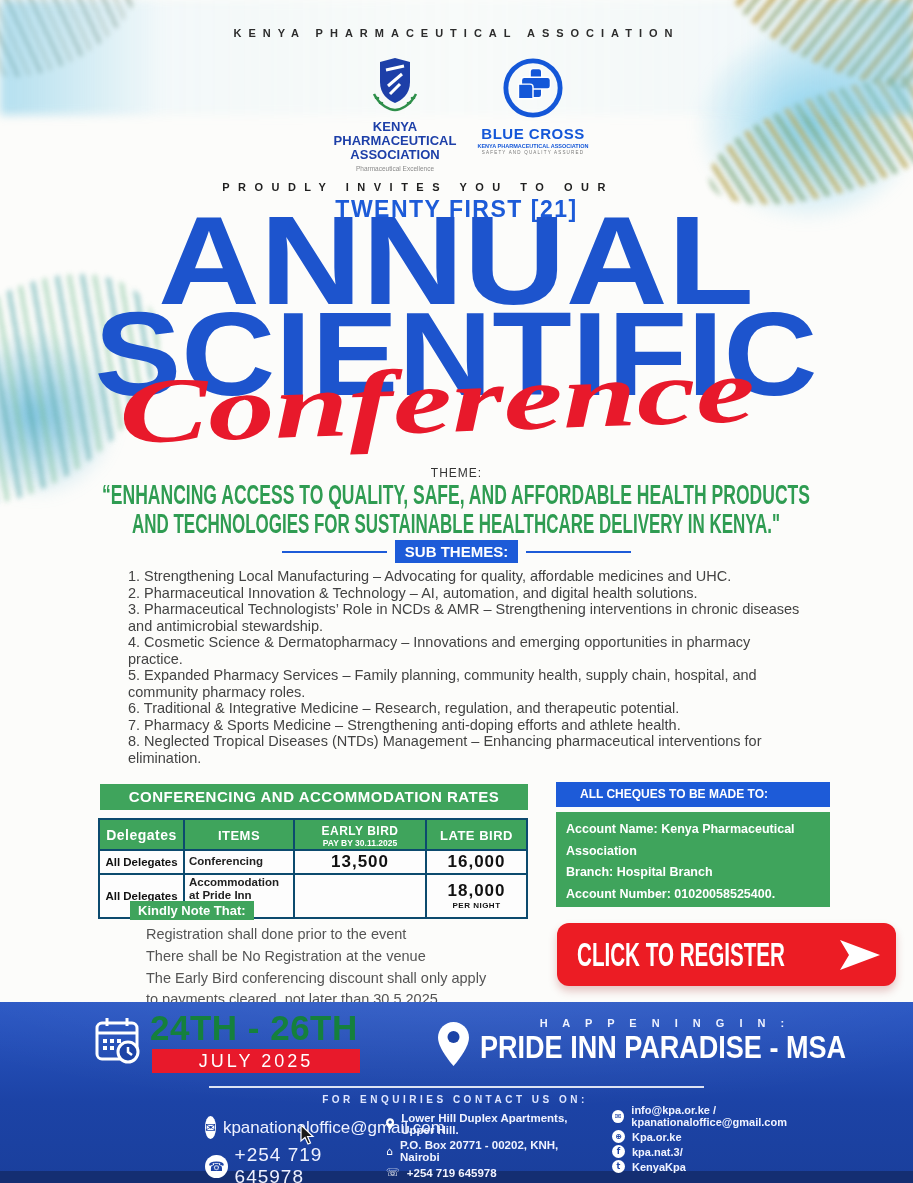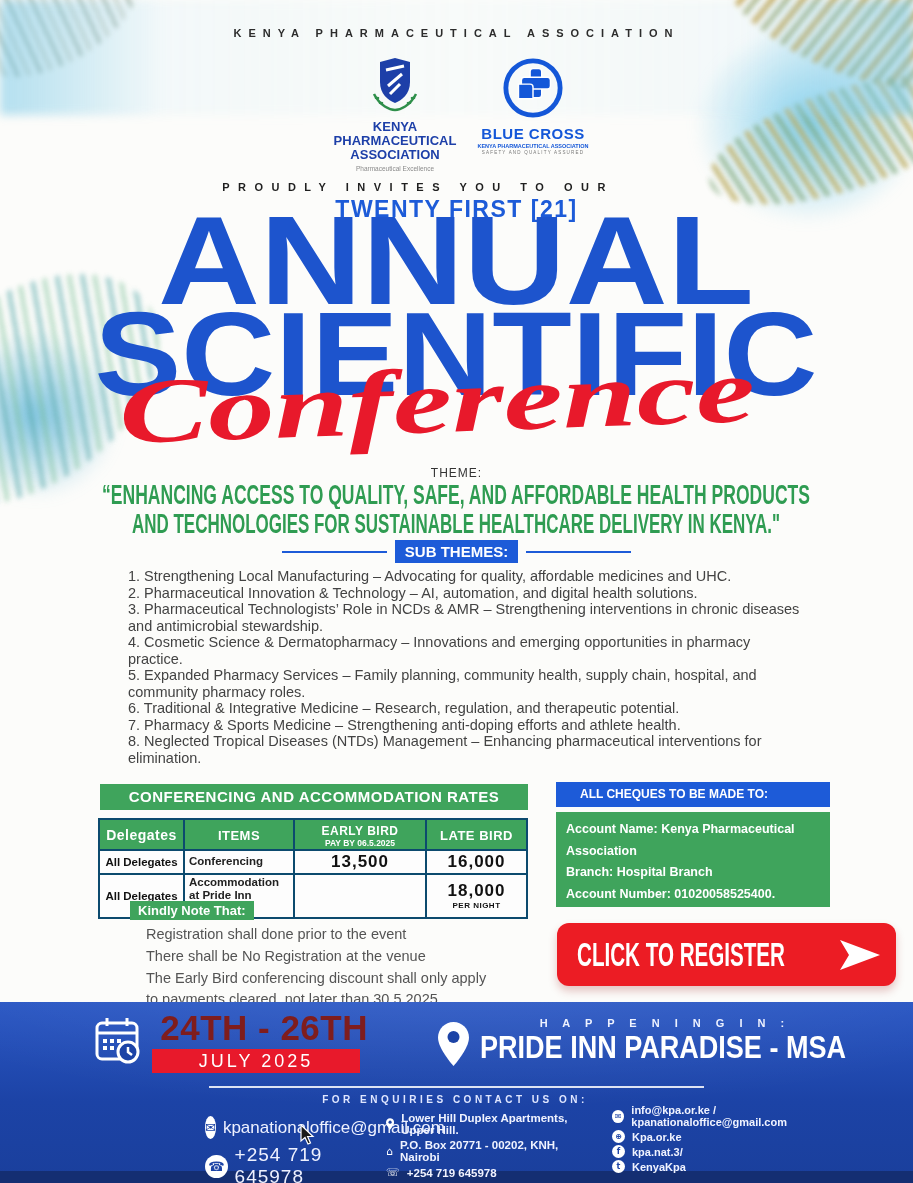--- a/index.html
+++ b/index.html
@@ -64,21 +64,21 @@
   .note-badge{left:130px;top:901px;background:#3fa45c;color:#fff;font-weight:bold;font-size:13px;padding:2px 8px;}
   .note-lines{left:146px;top:924px;width:400px;font-size:14.5px;line-height:1.5;color:#545454;}
   
   .register-btn{left:557px;top:923px;width:339px;height:63px;background:#ec1c24;border-radius:12px;
     display:flex;align-items:center;box-shadow:0 5px 8px rgba(160,30,30,.25);cursor:pointer;}
   
   .footer{left:0;top:1002px;width:913px;height:181px;
     background:radial-gradient(120% 150% at 50% -30%,rgba(255,255,255,.10),transparent 60%),
       linear-gradient(180deg,#2a57c4,#1c43a6 55%,#1a3f9c);color:#fff;}
   .footer-strip{left:0;top:1171px;width:913px;height:12px;background:#142e72;}
-  .date-range{left:150px;top:1008px;width:218px;font-size:35px;font-weight:bold;color:#7f1d1d;text-align:right;letter-spacing:.5px;}
+  .date-range{left:150px;top:1008px;width:218px;font-size:35px;font-weight:bold;color:#15803d;text-align:left;letter-spacing:.5px;}
   .month-badge{left:152px;top:1049px;width:208px;height:24px;line-height:24px;background:#e8192b;color:#fff;
     font-weight:normal;font-size:18px;letter-spacing:3px;text-align:center;}
   .happening{left:480px;top:1017px;width:370px;font-size:11px;font-weight:bold;letter-spacing:6px;color:#eef2ff;text-align:center;}
   .divider{left:209px;top:1086px;width:495px;height:2px;background:rgba(255,255,255,.85);}
   .enquiries{left:280px;top:1094px;width:350px;font-size:10px;font-weight:bold;letter-spacing:3.5px;color:#dfe6ff;text-align:center;}
   .crow{display:flex;align-items:center;gap:7px;margin-bottom:5px;}
   .circle-icon{display:inline-flex;align-items:center;justify-content:center;background:#fff;border-radius:50%;
     color:#1c43a6;font-family:"DejaVu Sans",sans-serif;}
   .ci-lg{width:23px;height:23px;font-size:13px;}
   .ci-sm{width:13px;height:13px;font-size:8px;font-weight:bold;}
@@ -174,21 +174,21 @@
         <col style="width:85px">
         <col style="width:110px">
         <col style="width:132px">
         <col style="width:101px">
       </colgroup>
     <tbody>
         <tr>
       <th style="height:27px;"><span class="th-main" style="font-size:14px;">Delegates</span></th>
       <th><span class="th-main">ITEMS</span></th>
       <th><span class="th-main" style="font-size:12px;">EARLY BIRD</span>
-          <span class="th-sub">PAY BY 06.5.2025</span></th>
+          <span class="th-sub">PAY BY 30.11.2025</span></th>
       <th><span class="th-main">LATE BIRD</span></th>
     </tr>
     <tr style="height:24px;">
       <td class="cell-delegates">All Delegates</td>
       <td class="cell-item">Conferencing</td>
       <td class="cell-price">13,500</td>
       <td class="cell-price">16,000</td>
     </tr>
     <tr style="height:32px;">
       <td class="cell-delegates">All Delegates</td>

